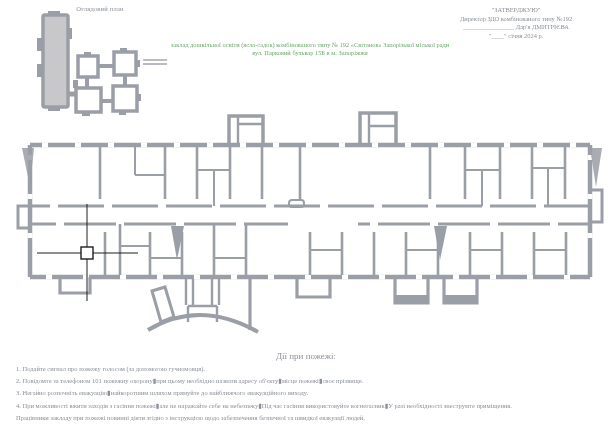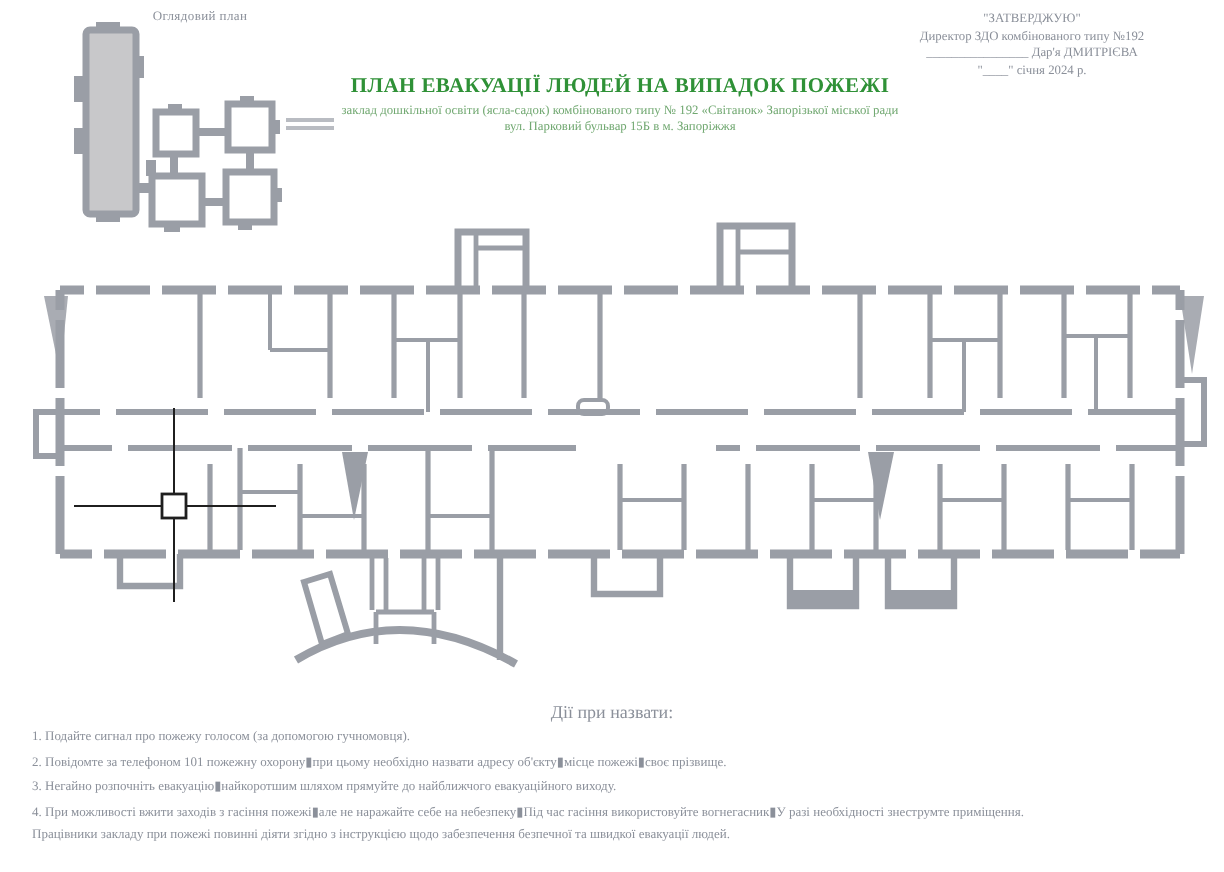--- a/index.html
+++ b/index.html
@@ -86,21 +86,20 @@
       <rect class="fillg" x="118" y="84" width="5" height="7"></rect>
       <rect class="fillg" x="55" y="70" width="5" height="8"></rect>
     </g>
   </svg>
   <div class="minimap-caption">
       <i></i>
       <i></i>
     </div>
 
   <div class="title-block">
-    <div class="main-title">ПЛАН ЕВАКУАЦІЇ ЛЮДЕЙ НА ВИПАДОК ПОЖЕЖІ</div>
     <div class="subtitle">заклад дошкільної освіти (ясла-садок) комбінованого типу № 192 «Світанок» Запорізької міської ради</div>
     <div class="subtitle2">вул. Парковий бульвар 15Б  в м. Запоріжжя</div>
   </div>
 
   <div class="approval">
     <div>"ЗАТВЕРДЖУЮ"</div>
     <div>Директор ЗДО комбінованого типу №192</div>
     <div>________________ Дар'я ДМИТРІЄВА</div>
     <div>"____" січня 2024 р.</div>
   </div>
@@ -171,21 +170,21 @@
       </g>
 
       <g>
         <line class="xhair" x1="37" y1="253" x2="138" y2="253"></line>
         <line class="xhair" x1="87" y1="204" x2="87" y2="301"></line>
         <rect class="xbox" x="81" y="247" width="12" height="12"></rect>
       </g>
     </svg>
   </div>
 
-  <div class="actions-title">Дії при назвати:</div>
+  <div class="actions-title">Дії при пожежі:</div>
   <div class="actions-list">
     <div class="item">1. Подайте сигнал про пожежу голосом (за допомогою гучномовця).</div>
     <div class="item">2. Повідомте за телефоном 101 пожежну охорону▮при цьому необхідно назвати адресу об'єкту▮місце пожежі▮своє прізвище.</div>
     <div class="item">3. Негайно розпочніть евакуацію▮найкоротшим шляхом прямуйте до найближчого евакуаційного виходу.</div>
     <div class="item">4. При можливості вжити заходів з гасіння пожежі▮але не наражайте себе на небезпеку▮Під час гасіння використовуйте вогнегасник▮У разі необхідності знеструмте приміщення.</div>
     <div class="item">Працівники закладу при пожежі повинні діяти згідно з інструкцією щодо забезпечення безпечної та швидкої евакуації людей.</div>
   </div>
 
 </div>
 

